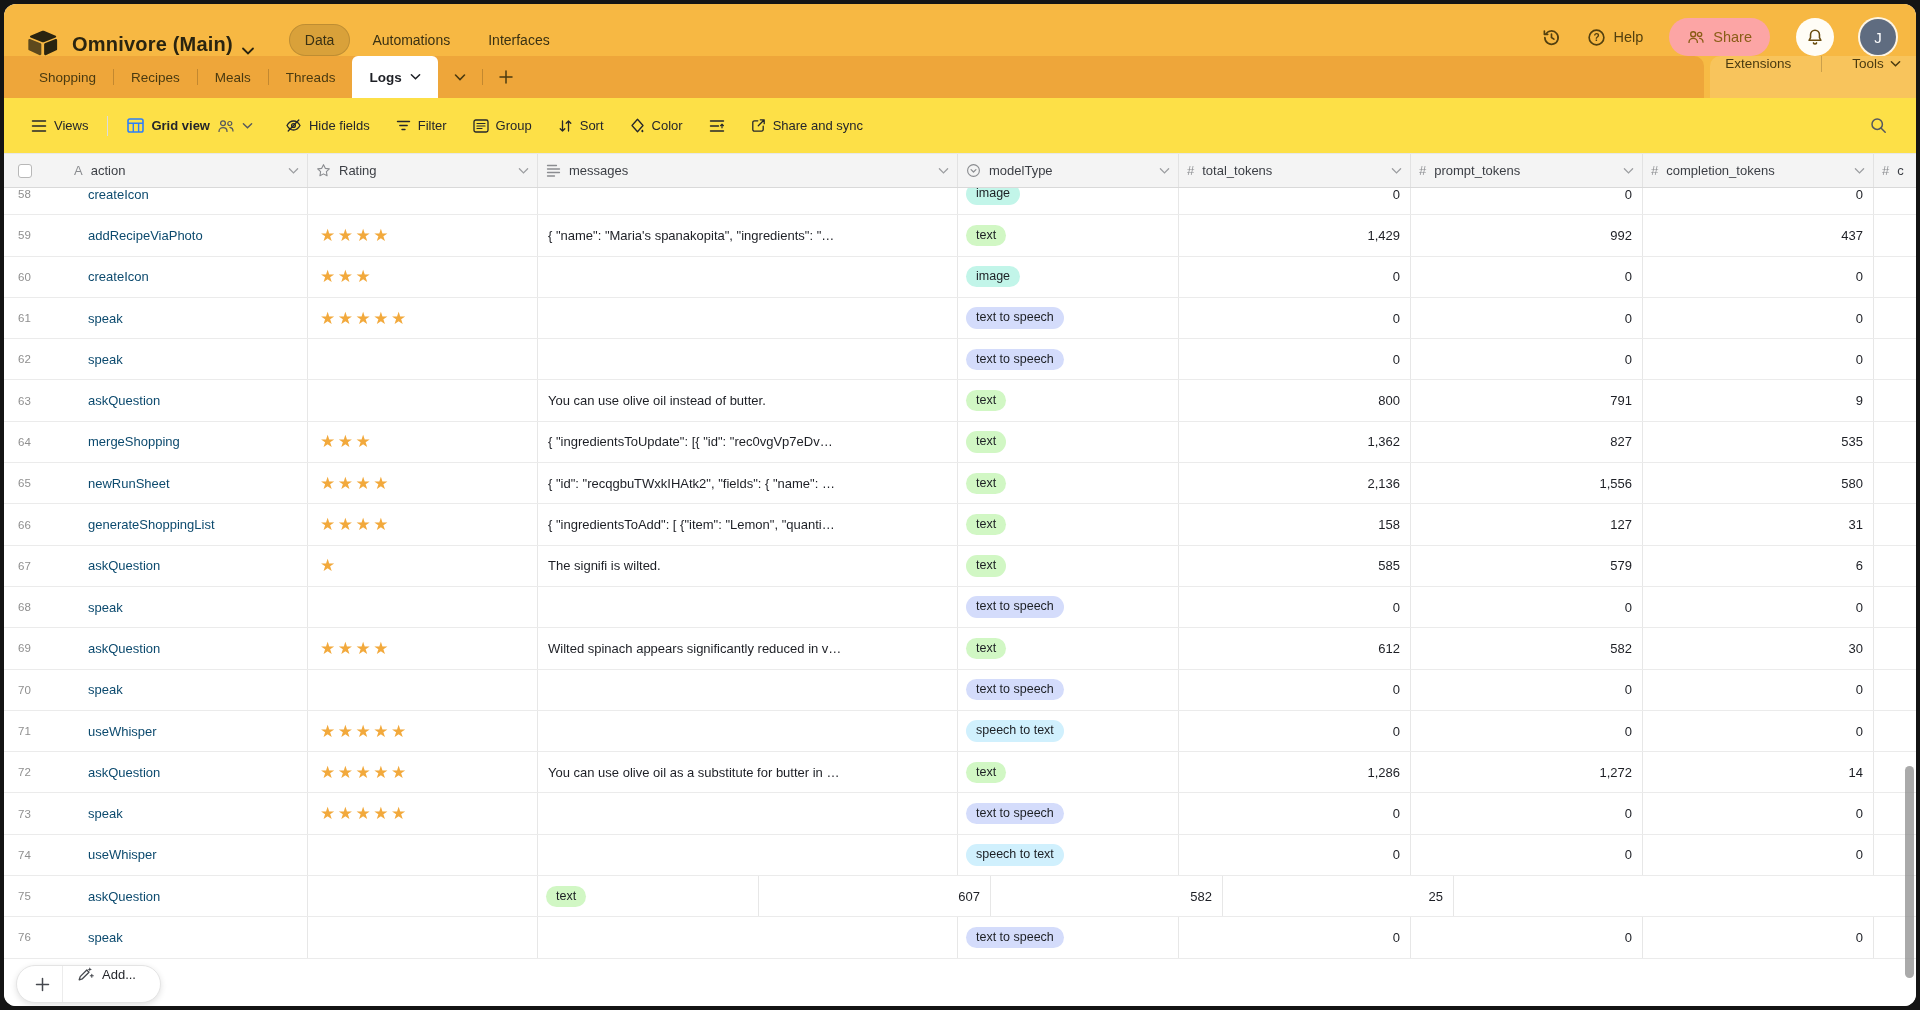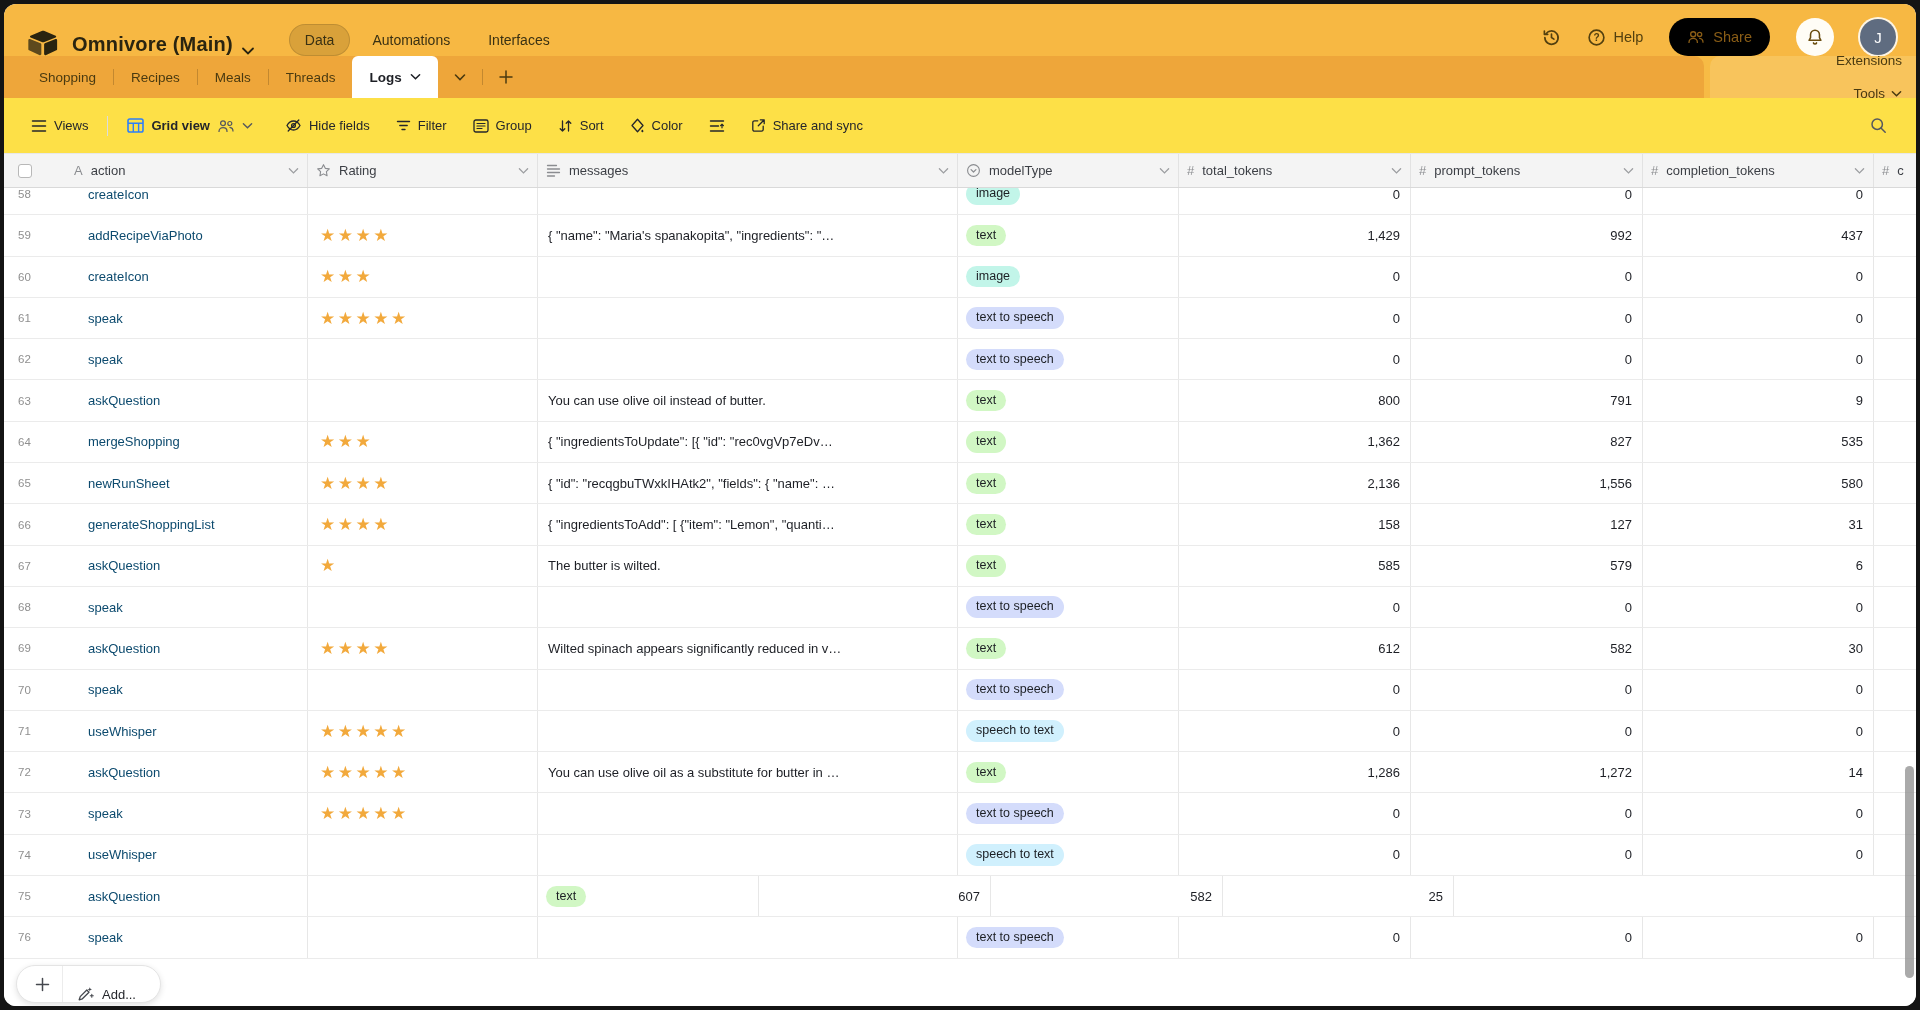--- a/index.html
+++ b/index.html
@@ -9,33 +9,33 @@
   
   .topbar { height:52px; background:#f7b843; display:flex; align-items:flex-end; padding:0 20px 0 24px; flex:0 0 auto; }
   .logo { width:30px; height:26px; margin-right:14px; }
   .base-title { font-size:20px; font-weight:bold; color:#2a2410; letter-spacing:.2px; }
   .title-caret { margin:4px 0 0 8px; }
   .top-nav { display:flex; align-items:center; margin-left:34px; gap:6px; }
   .nav-item { font-size:14px; color:#3a3category113;  color:#3a3113; padding:8px 16px; border-radius:18px; cursor:pointer; }
   .nav-item.active { background:rgba(0,0,0,.12); box-shadow:inset 0 0 0 1px rgba(0,0,0,.12); font-weight:400; }
   .top-right { margin-left:auto; display:flex; align-items:center; gap:26px; }
   .top-icon-btn { display:flex; align-items:center; gap:7px; font-size:14.5px; color:#53400f; cursor:pointer; }
-  .share-pill { background:#000000; border-radius:19px; height:38px; display:flex; align-items:center; gap:8px; padding:0 18px; color:#8a5d16; font-size:14.5px; cursor:pointer; }
+  .share-pill { background:#fca5a5; border-radius:19px; height:38px; display:flex; align-items:center; gap:8px; padding:0 18px; color:#8a5d16; font-size:14.5px; cursor:pointer; }
   .bell-circle { width:38px; height:38px; border-radius:50%; background:#fffdf6; display:flex; align-items:center; justify-content:center; cursor:pointer; }
   .avatar { width:36px; height:36px; border-radius:50%; background:#5f6c80; color:#fff; font-size:15px; display:flex; align-items:center; justify-content:center; box-shadow:0 0 0 2px rgba(255,255,255,.85); cursor:pointer; }
 
   
   .tabstrip { height:42px; background:#f7bb45; display:flex; flex:0 0 auto; position:relative; }
   .tabs-left { background:#eea63a; border-top-right-radius:10px; display:flex; align-items:stretch; padding-left:18px; flex:0 0 auto; width:1700px; }
   .tab { display:flex; align-items:center; font-size:13.5px; color:#4a3a10; padding:0 17px; cursor:pointer; position:relative; }
   .tab-sep { width:1px; height:16px; background:rgba(0,0,0,.18); align-self:center; }
   .tab.active { background:#fff; color:#1d1f25; font-weight:bold; border-radius:6px 6px 0 0; gap:8px; }
   .tab-chev-btn { display:flex; align-items:center; padding:0 16px; cursor:pointer; }
   .tab-add { display:flex; align-items:center; padding:0 16px; cursor:pointer; }
-  .tabs-right { position:absolute; right:0; top:0; bottom:0; width:206px; background:#f8c45c; border-top-left-radius:10px; display:flex; align-items:flex-end; justify-content:center; gap:9px;flex-direction:column; }
+  .tabs-right { position:absolute; right:0; top:0; bottom:0; width:206px; background:#f8c45c; border-top-left-radius:10px; display:flex; align-items:flex-start; justify-content:center; gap:16px; }
   .tr-item { font-size:13.5px; color:#4a3a10; padding:0 14px; cursor:pointer; display:flex; align-items:center; gap:6px; }
   .tr-sep { width:1px; height:16px; background:rgba(0,0,0,.18); }
 
   
   .toolbar { height:56px; background:#fde047; display:flex; align-items:center; padding:0 20px 0 18px; flex:0 0 auto; border-bottom:1px solid #e8e8e8; }
   .tb-item { display:flex; align-items:center; gap:7px; font-size:13px; color:#24262b; padding:7px 9px; border-radius:6px; cursor:pointer; white-space:nowrap; }
   .tb-divider { width:1px; height:20px; background:#dcdcdc; margin:0 10px; }
   .gridview-label { font-weight:bold; }
   .toolbar .spacer { flex:1; }
 
@@ -58,21 +58,21 @@
   .cell-rating { padding-left:12px; font-size:17px; letter-spacing:2.5px; line-height:1; }
   .cell-msg { font-size:13px; color:#1d1f25; padding-left:10px; }
   .cell-model { padding-left:8px; }
   .pill { display:inline-block; font-size:12.5px; color:#1c1f24; border-radius:11px; padding:3px 10px 4px; line-height:1.15; }
   .cell-n { font-size:13px; color:#1d1f25; justify-content:flex-end; padding-right:10px; }
   .cell-partial { border-right:none; flex:1; }
 
   .vscroll { position:absolute; right:2px; top:578px; width:9px; height:212px; border-radius:5px; background:#8d8d8d; opacity:.75; cursor:grab; }
 
   
-  .bottom-bar { position:absolute; left:12px; bottom:3px; height:38px; background:#fff; border:1px solid #e4e4e4; border-radius:19px; box-shadow:0 2px 6px rgba(0,0,0,.12); display:flex; align-items:flex-end; padding:0 6px; }
+  .bottom-bar { position:absolute; left:12px; bottom:3px; height:38px; background:#fff; border:1px solid #e4e4e4; border-radius:19px; box-shadow:0 2px 6px rgba(0,0,0,.12); display:flex; align-items:flex-start; padding:0 6px; }
   .bb-plus { width:40px; height:100%; display:flex; align-items:center; justify-content:center; cursor:pointer; border-right:1px solid #ececec; }
   .bb-add { display:flex; align-items:center; gap:8px; font-size:13px; color:#24262b; padding:0 18px 0 14px; cursor:pointer; }
 
   svg { display:block; }
 </style>
 </head>
 <body>
 
 <div class="window">
 
@@ -441,21 +441,21 @@
             <div class="cell cell-n" style="width:232px">127</div>
             <div class="cell cell-n" style="width:231px">31</div>
             <div class="cell cell-partial"></div>
           </div>
           <div class="grid-row">
             <div class="cell cell-num" style="width:62px">67</div>
             <div class="cell cell-action" style="width:242px">askQuestion</div>
             <div class="cell cell-rating" style="width:230px">
               <span style="color:#f2a93c">★</span>
             </div>
-            <div class="cell cell-msg" style="width:420px">The butter is wilted.</div>
+            <div class="cell cell-msg" style="width:420px">The signifi is wilted.</div>
             <div class="cell cell-model" style="width:221px">
               <span class="pill" style="background:#d1f7c4">text</span>
             </div>
             <div class="cell cell-n" style="width:232px">585</div>
             <div class="cell cell-n" style="width:232px">579</div>
             <div class="cell cell-n" style="width:231px">6</div>
             <div class="cell cell-partial"></div>
           </div>
           <div class="grid-row">
             <div class="cell cell-num" style="width:62px">68</div>

